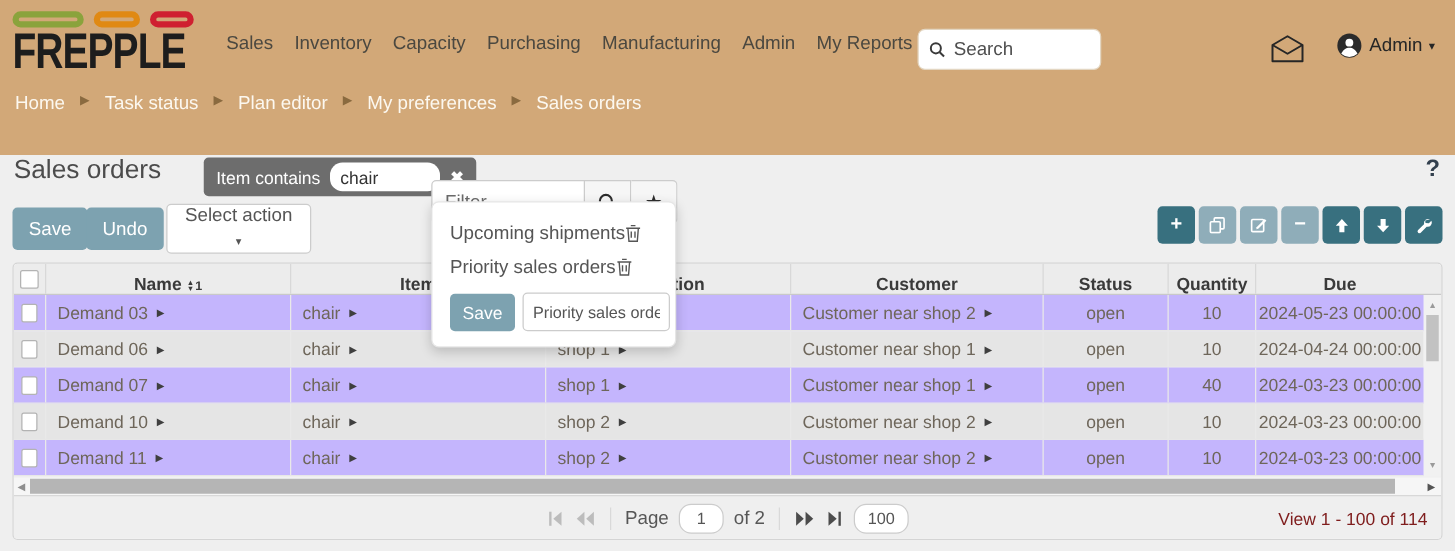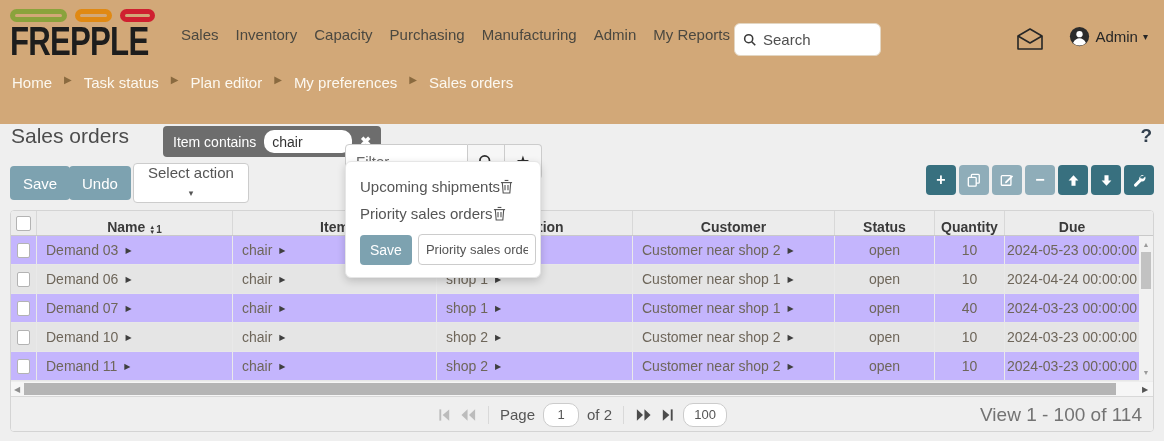--- a/index.html
+++ b/index.html
@@ -109,21 +109,21 @@
   .pager { position:relative; width:1142px; height:36px; background:#efefef; border-top:1px solid #d8d8d8; }
   .pager-center { position:absolute; left:0; right:0; top:0; bottom:0; display:flex; align-items:center;
     justify-content:center; gap:8px; }
   .pgbtn { display:flex; align-items:center; cursor:pointer; }
   .pg-sep { width:1px; height:18px; background:#d9d9d9; margin:0 3px; }
   .pg-label { font-size:15px; color:#565656;text-align:right; }
   .pg-input { width:36px; height:24px; border:1px solid #ccc; border-radius:10px; text-align:center;
     font-size:13px; color:#555; outline:none; background:#fff; font-family:"Liberation Sans",sans-serif; }
   .pg-size { width:44px; }
   .view-info { position:absolute; right:11px; top:0; height:36px; display:flex; align-items:center;
-    font-size:19px; color:#737373; }
+    font-size:14px; color:#7f1d1d; }
 </style>
 </head>
 <body>
 
 <div class="topbar">
   <div class="logo">
     <div class="logo-shapes">
       <span class="shape green"></span>
       <span class="shape orange"></span>
       <span class="shape red"></span>

